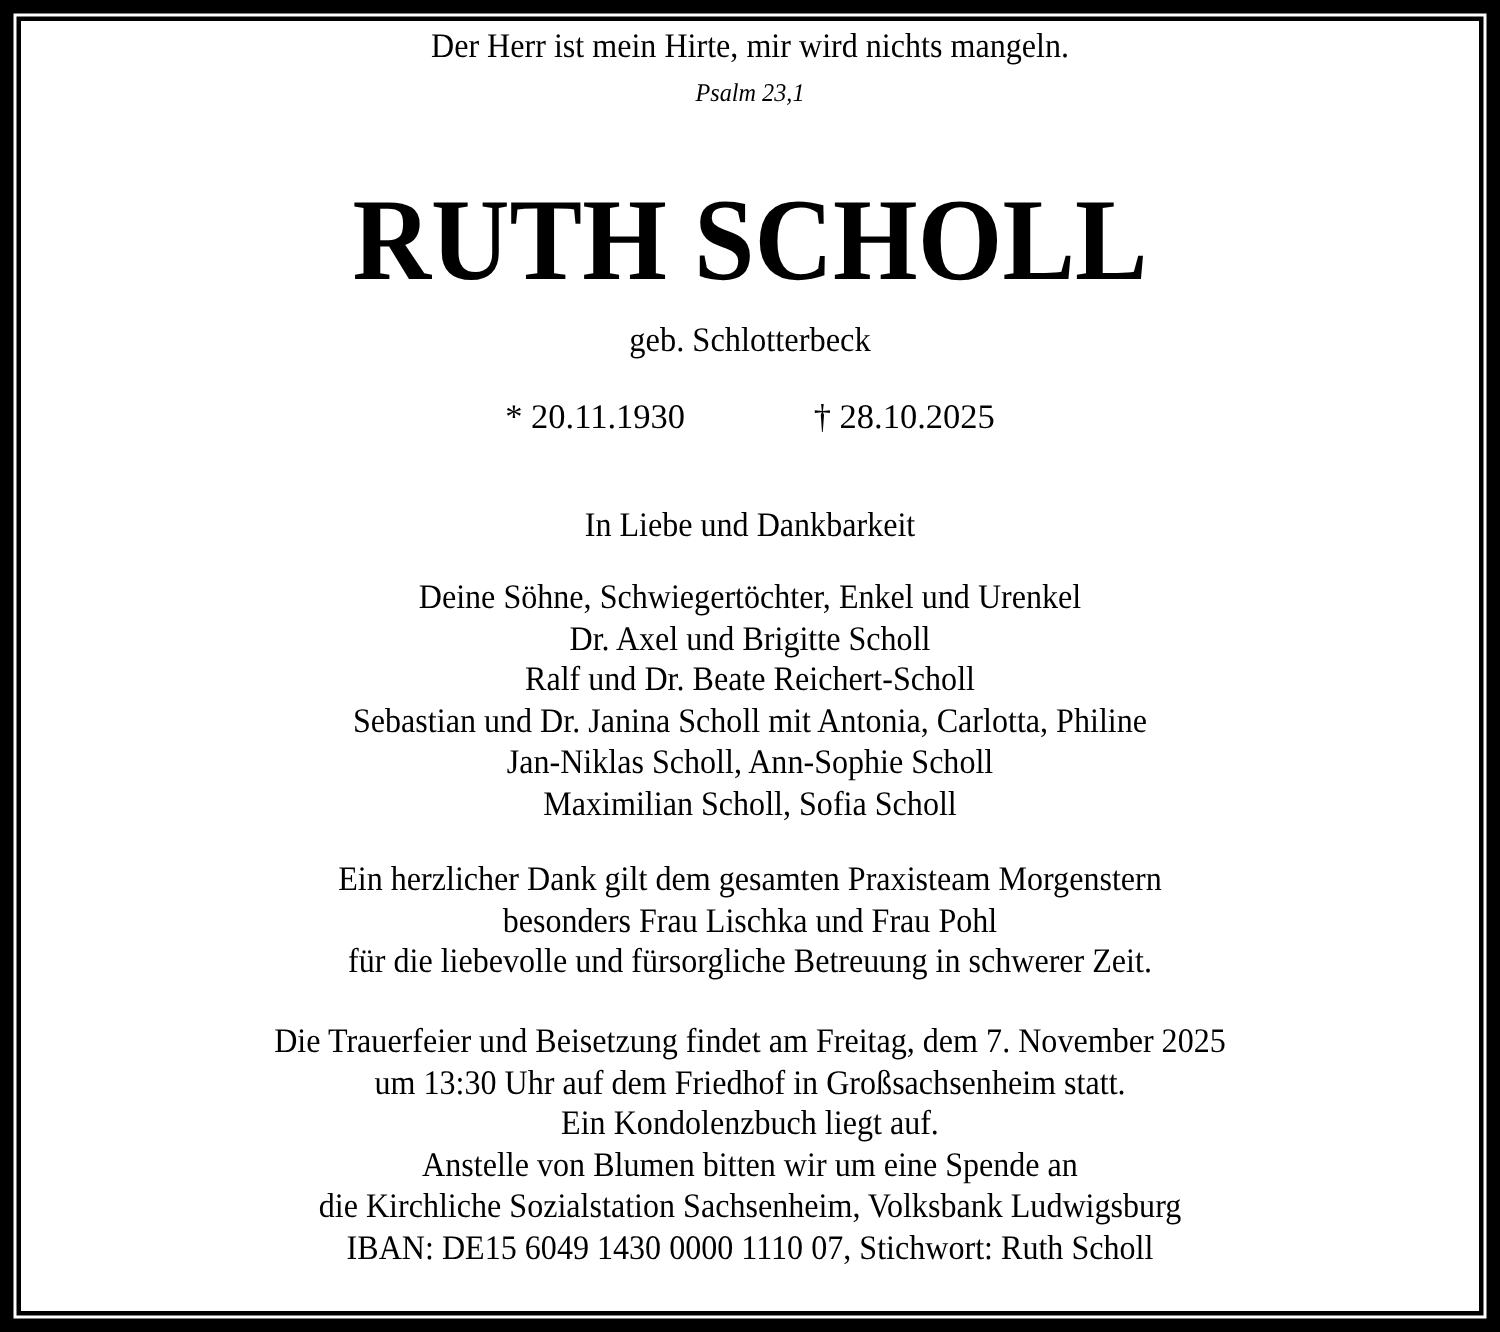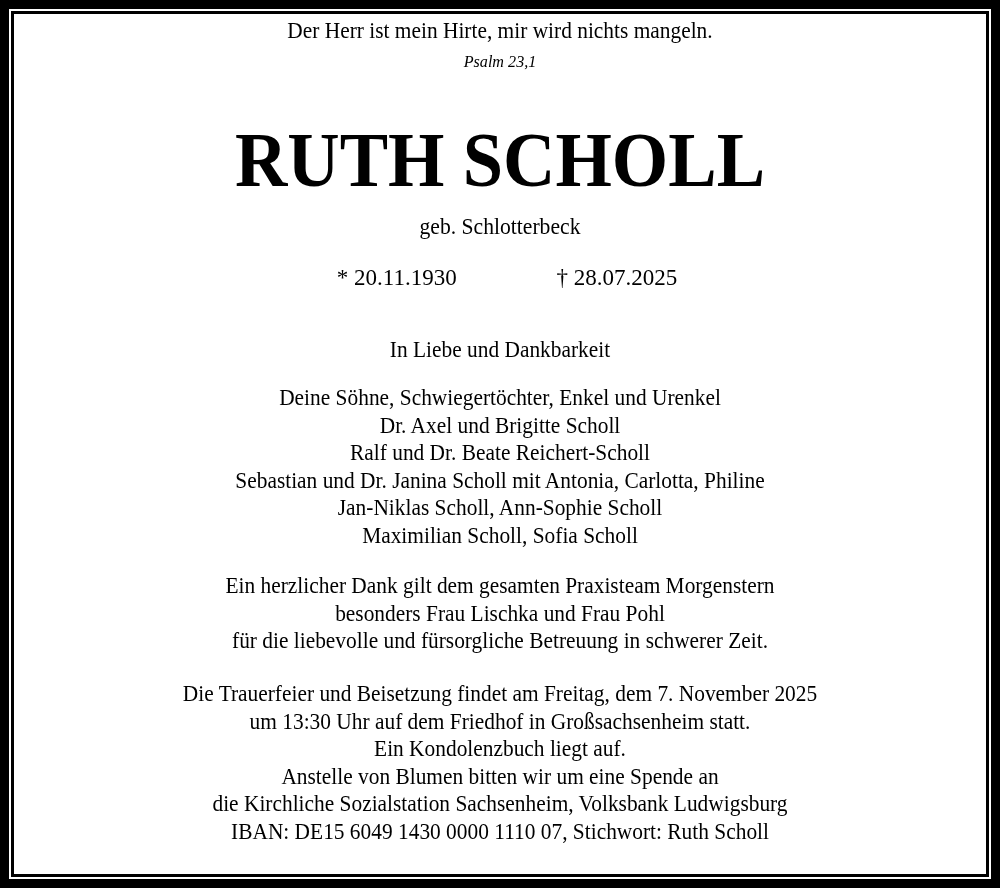--- a/index.html
+++ b/index.html
@@ -15,21 +15,21 @@
     .content {
       position: absolute; left: 0; right: 0; top: 0;
       font-family: "Liberation Serif", serif; color: #000; text-align: center;
     }
     .line { position: absolute; left: 0; right: 0; white-space: nowrap; }
     .motto { top: 18px; font-size: 23px; transform: scaleX(0.93); }
     .psalm { top: 52px; font-size: 17px; font-style: italic; transform: scaleX(0.95); }
     .name { top: 115px; font-size: 78px; font-weight: bold; letter-spacing: 0px; transform: scaleX(0.93); }
     .born-name { top: 214px; font-size: 23px; transform: scaleX(0.94); }
     .dates { top: 265px; font-size: 23px; }
-    .dates span { display: inline-block; margin-left: 14px; }
+    .dates span { display: inline-block; }
     .dates .birth { margin-right: 80px; }
     .intro { top: 337px; font-size: 23px; transform: scaleX(0.93); }
     .block { position: absolute; left: 0; right: 0; font-size: 23px; line-height: 27.5px; transform: scaleX(0.93); }
     .family { top: 384px; }
     .thanks { top: 572px; }
     .service { top: 680px; }
     .block div { white-space: nowrap; }
   </style>
 </head>
 <body>
@@ -37,21 +37,21 @@
 <div class="outer"></div>
 <div class="inner"></div>
 
 <div class="content">
   <div class="line motto">Der Herr ist mein Hirte, mir wird nichts mangeln.</div>
   <div class="line psalm">Psalm 23,1</div>
   <div class="line name">RUTH SCHOLL</div>
   <div class="line born-name">geb. Schlotterbeck</div>
   <div class="line dates">
     <span class="birth">* 20.11.1930</span>
-    <span class="death">† 28.07.2025</span>
+    <span class="death">† 28.10.2025</span>
   </div>
   <div class="line intro">In Liebe und Dankbarkeit</div>
 
   <div class="block family">
     <div>Deine Söhne, Schwiegertöchter, Enkel und Urenkel</div>
     <div>Dr. Axel und Brigitte Scholl</div>
     <div>Ralf und Dr. Beate Reichert-Scholl</div>
     <div>Sebastian und Dr. Janina Scholl mit Antonia, Carlotta, Philine</div>
     <div>Jan-Niklas Scholl, Ann-Sophie Scholl</div>
     <div>Maximilian Scholl, Sofia Scholl</div>

